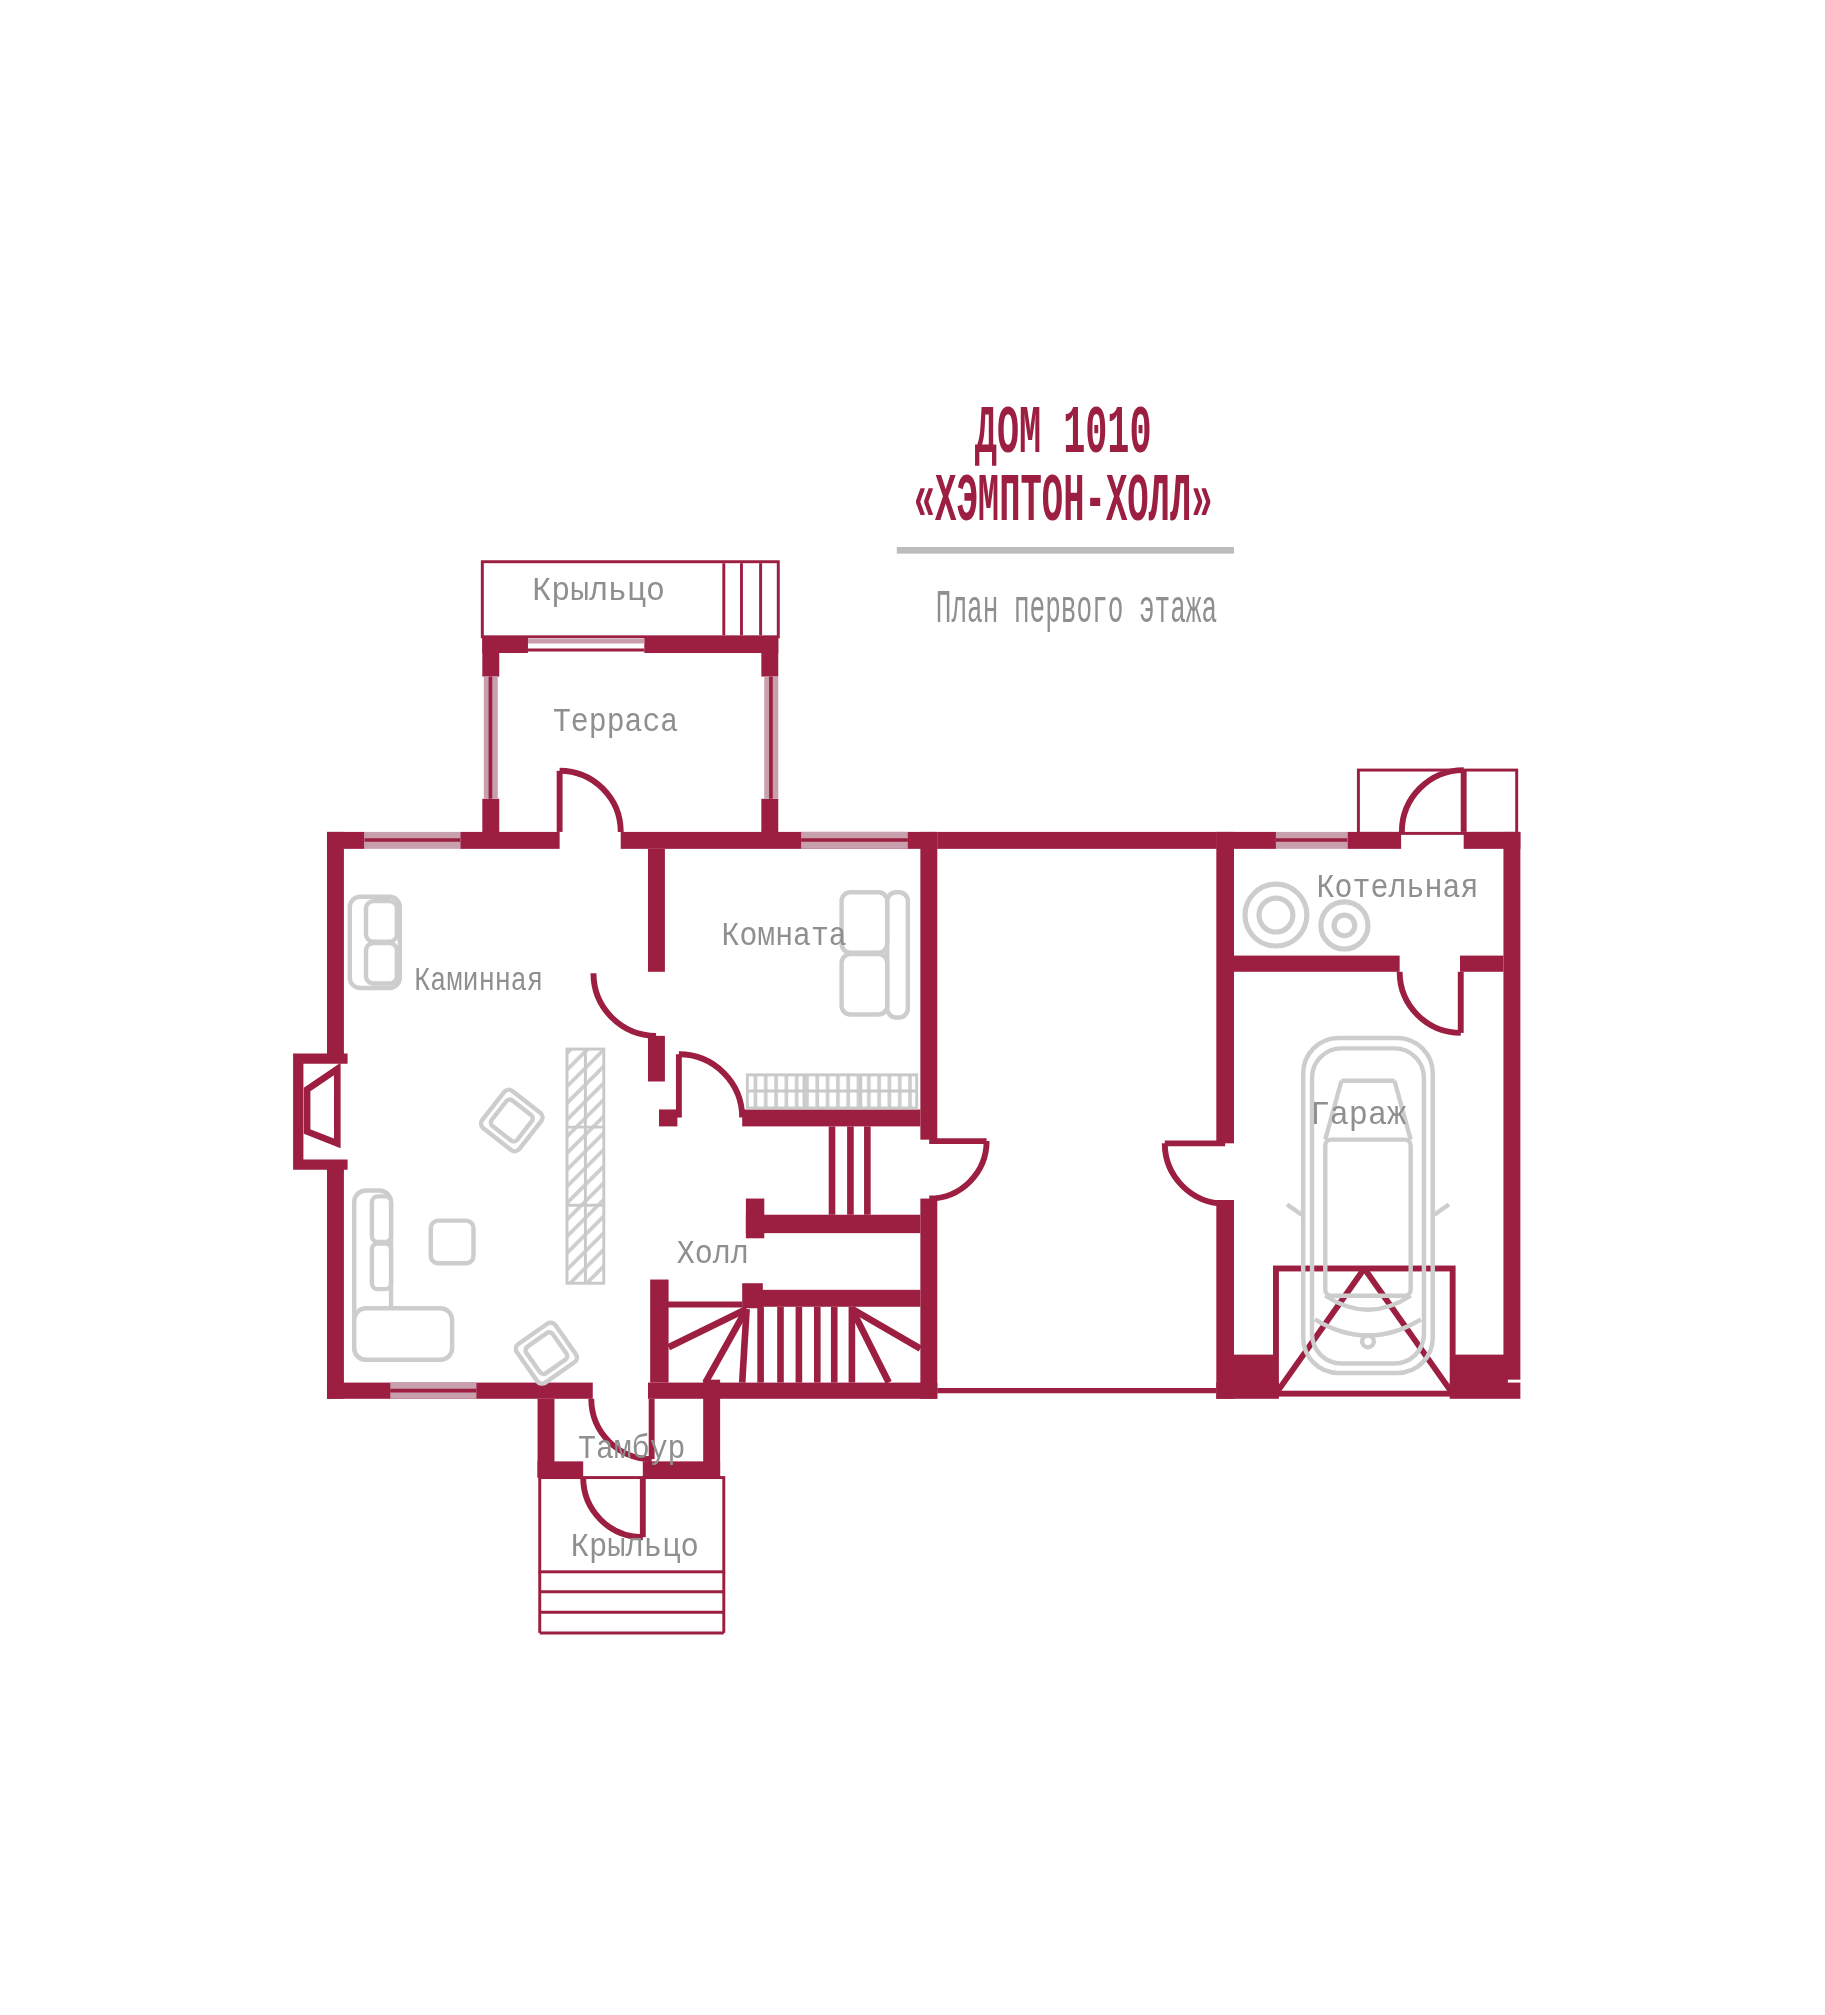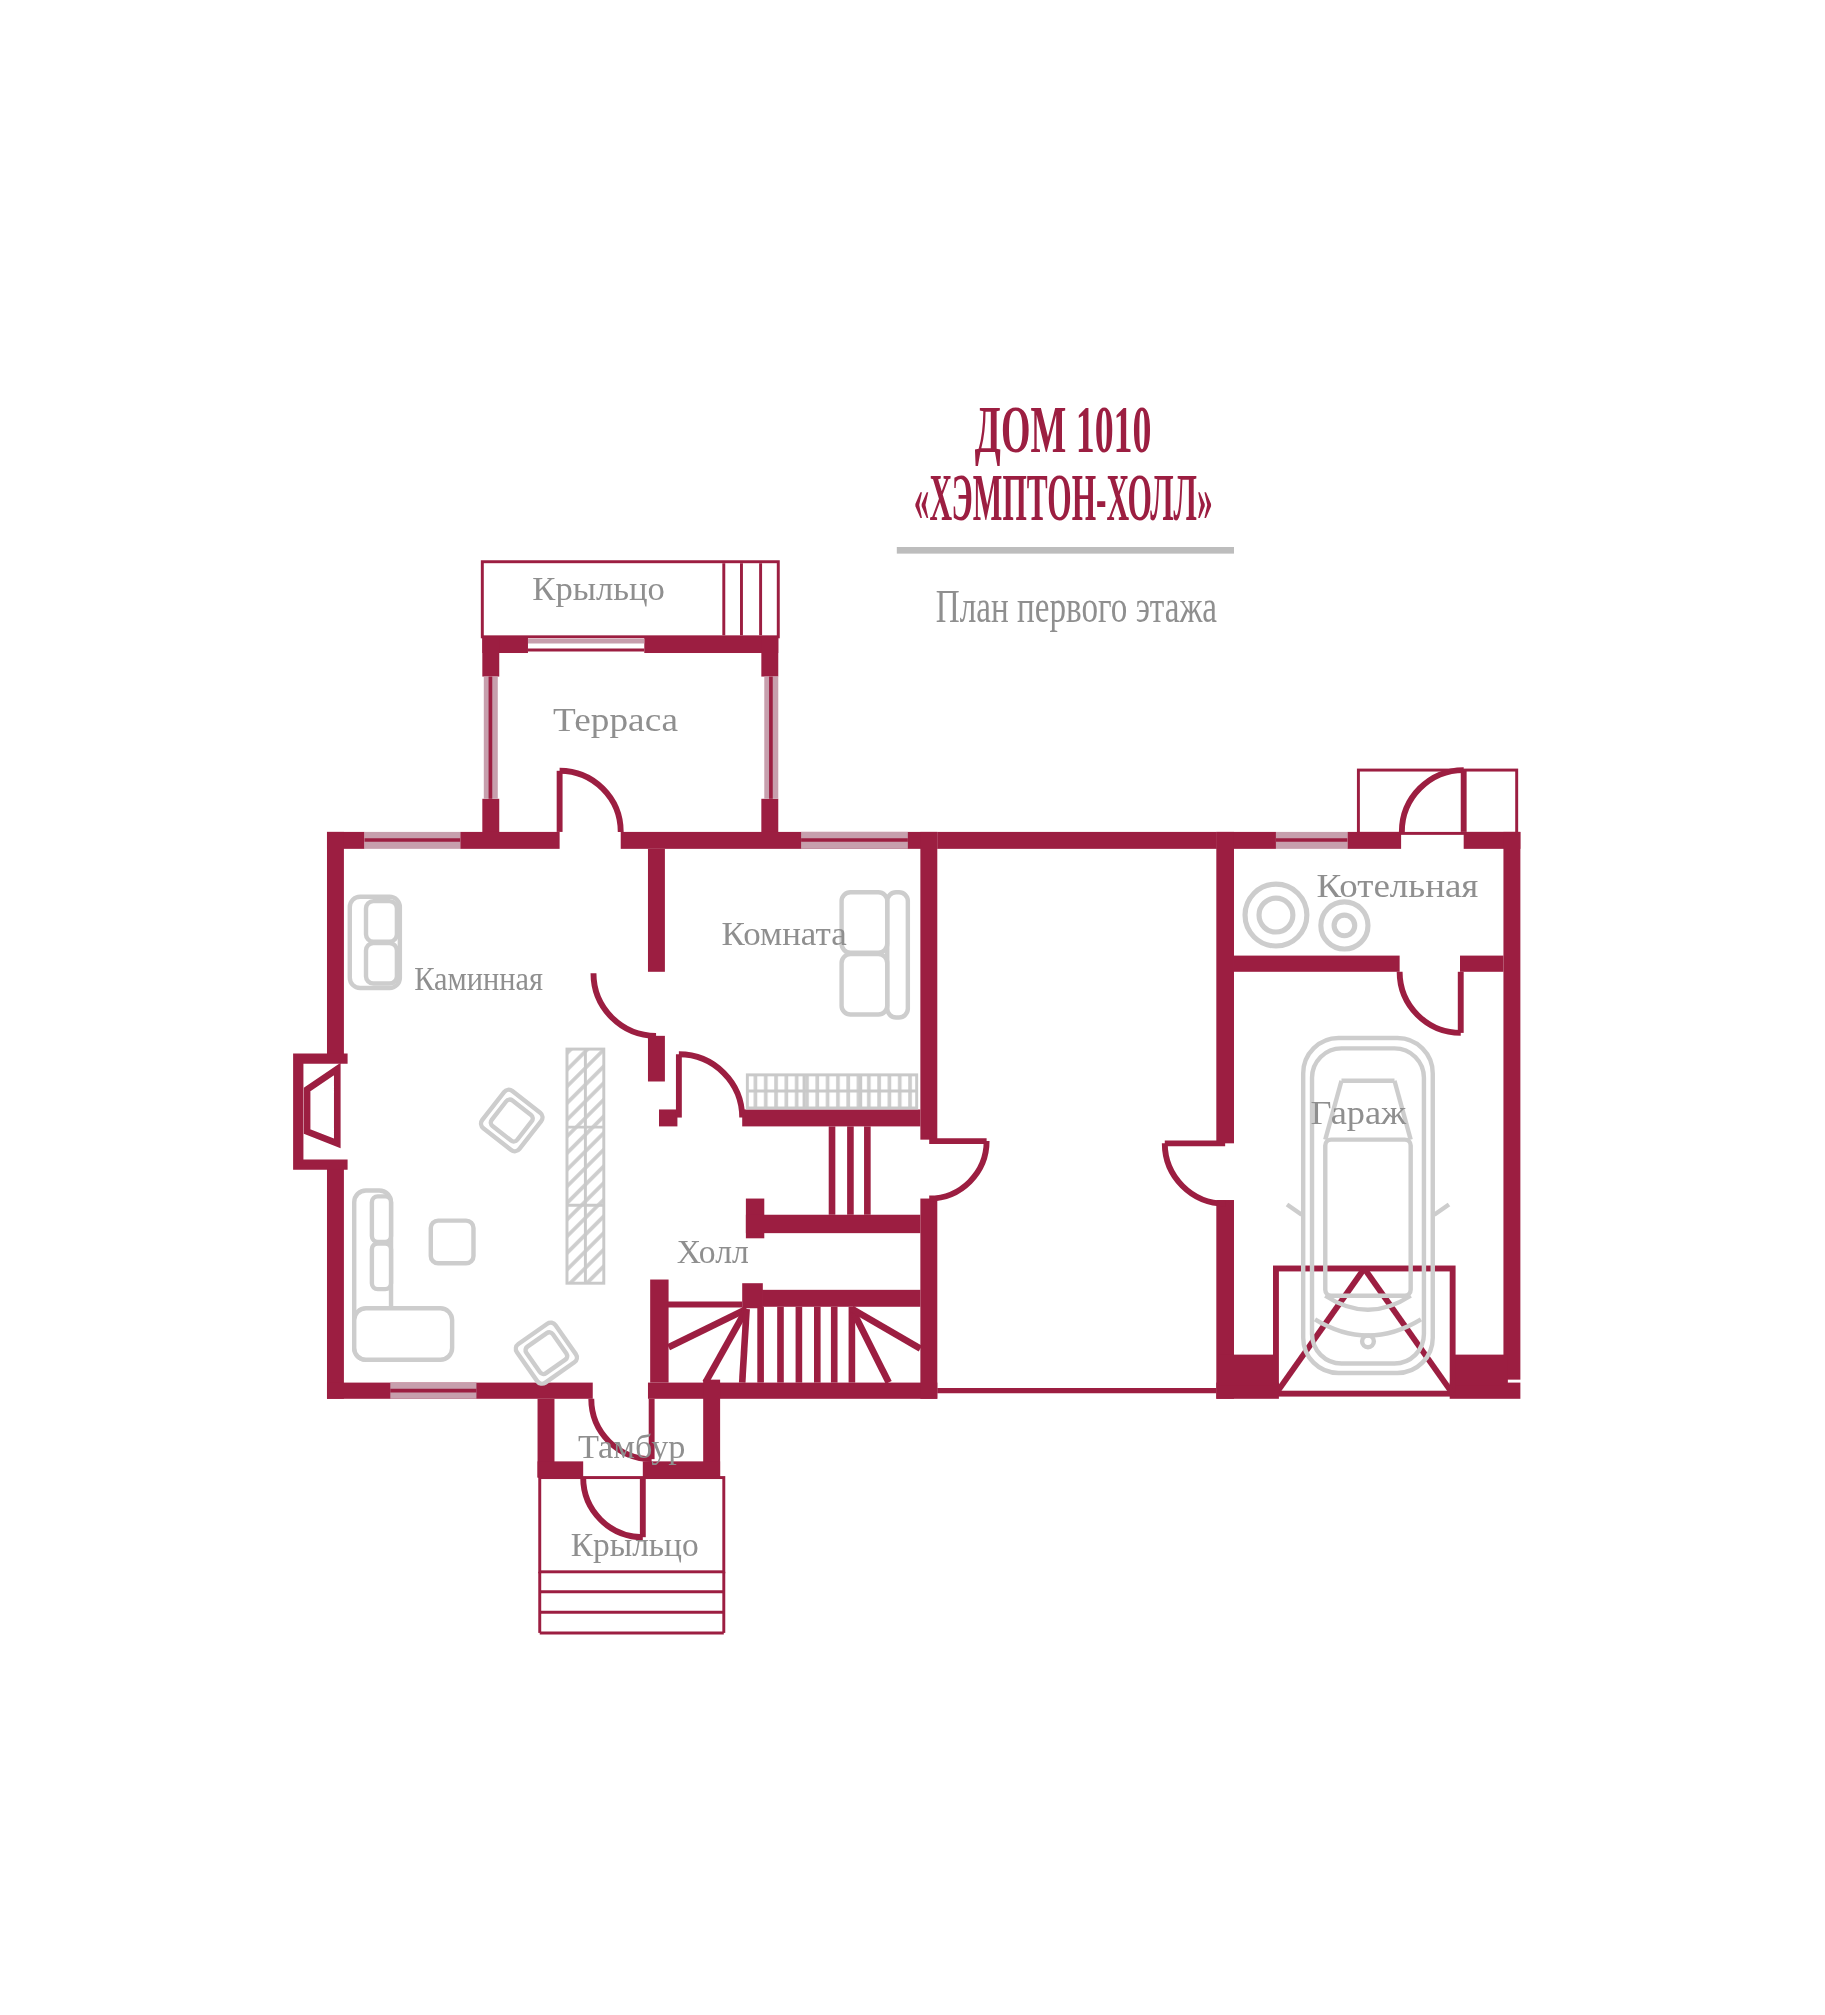--- a/index.html
+++ b/index.html
@@ -1,17 +1,17 @@
 <!DOCTYPE html>
 <html style="font-size:11.8px"><head>
 <meta charset="utf-8">
 <style>
   html,body{margin:0;padding:0;background:#ffffff;}
   #canvas{position:relative;width:1524px;height:2015px;background:#ffffff;overflow:hidden;
-          font-family:Liberation Serif, serif;}
+          font-family:Liberation Mono, monospace;}
   svg{position:absolute;left:0;top:0;}
   .wall{fill:#9c1e41;}
   .thinline{stroke:#9c1e41;fill:none;}
   .door{stroke:#9c1e41;stroke-width:8;fill:none;}
   .winband{fill:#c79fad;}
   .wincenter{stroke:#9c1e41;stroke-width:5;}
   .furn{stroke:#cdcdcd;stroke-width:6;fill:#ffffff;}
   .furnline{stroke:#cdcdcd;stroke-width:6;fill:none;}
   .shelf{stroke:#c9c9c9;stroke-width:4;}
   .roomlabel{fill:#8f8f8f;font-size:46px;text-anchor:middle;}

